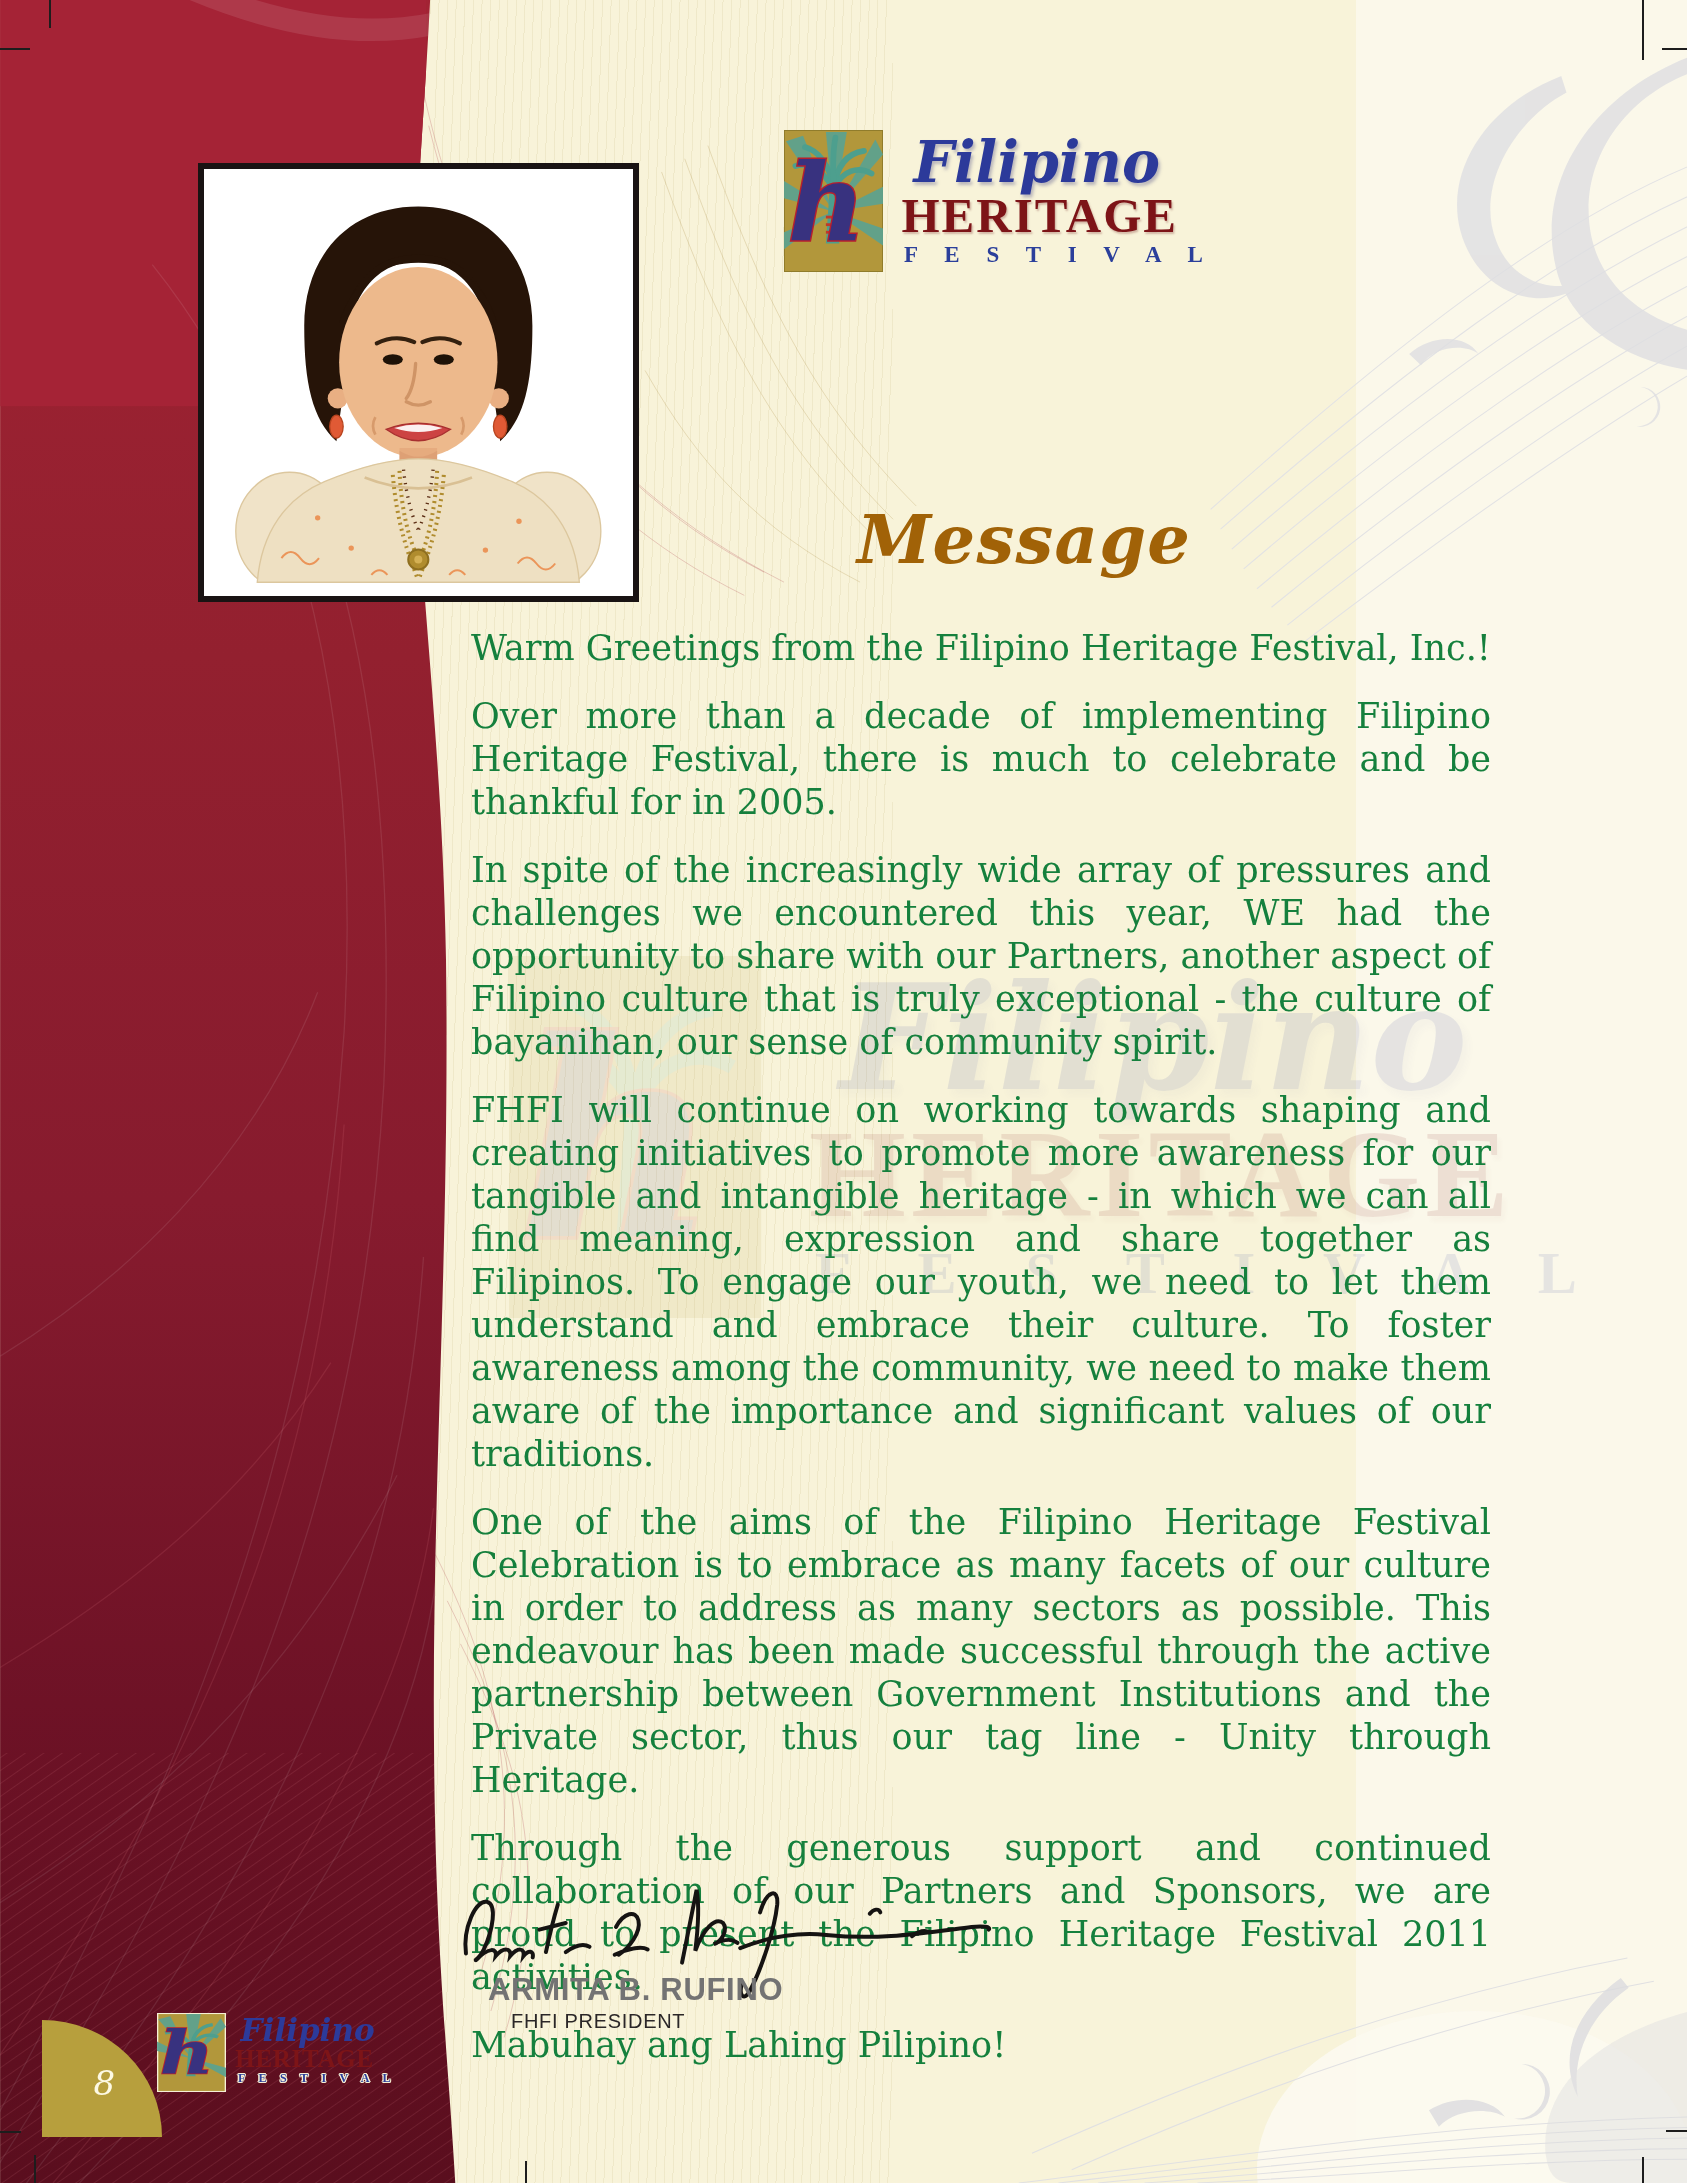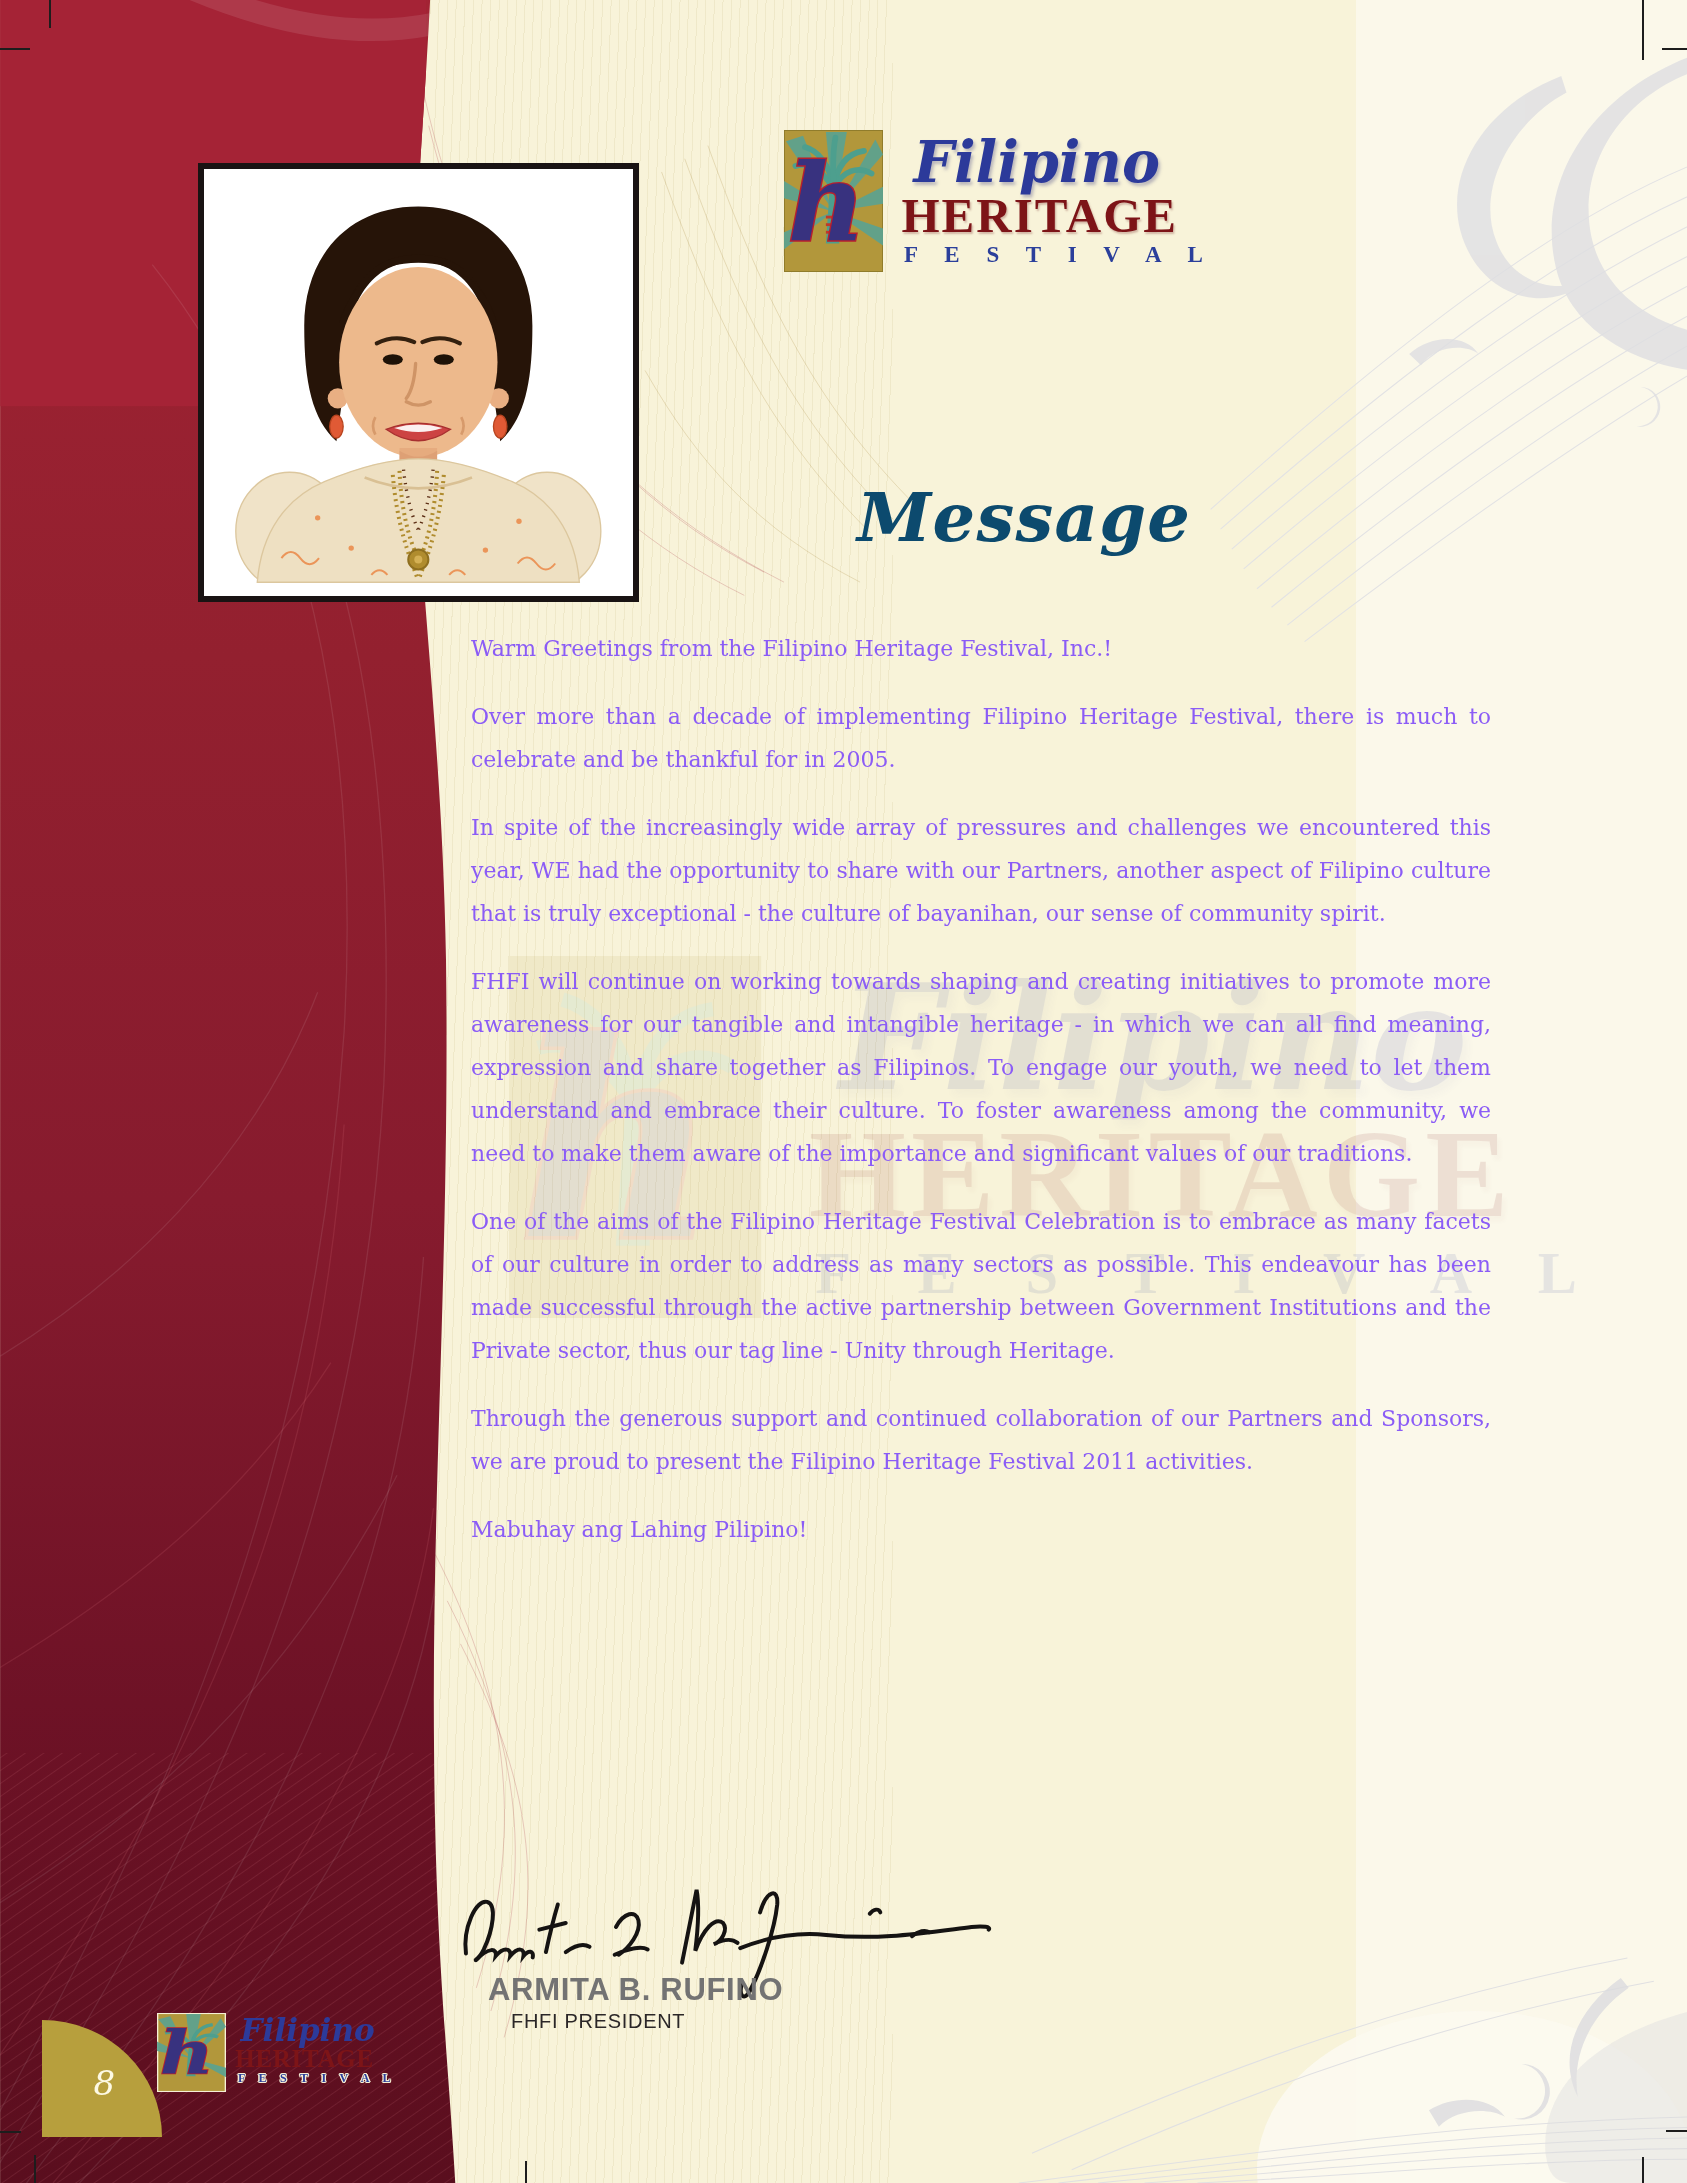--- a/index.html
+++ b/index.html
@@ -34,25 +34,25 @@
   
   .footer-logo{left:157px;top:2013px;z-index:7;}
   .footer-logo .brand-mark{width:69px;height:79px;}
   .footer-logo .brand-text{margin-left:9.3px;}
   .footer-logo .brand-script{font-size:31px;line-height:34px;margin-left:5.3px;text-shadow:none;}
   .footer-logo .brand-word{font-size:25px;line-height:25px;letter-spacing:0.7px;margin-top:-1.3px;text-shadow:none;}
   .footer-logo .brand-sub{font-size:12px;line-height:14.6px;letter-spacing:5.3px;margin-top:0.7px;}
   .outlined{text-shadow:-1.3px 0 0 #f7f0d6,1.3px 0 0 #f7f0d6,0 -1.3px 0 #f7f0d6,0 1.3px 0 #f7f0d6,
     -0.7px -0.7px 0 #f7f0d6,0.7px 0.7px 0 #f7f0d6,-0.7px 0.7px 0 #f7f0d6,0.7px -0.7px 0 #f7f0d6;}
   
-  .message-title{position:absolute;left:857px;top:478px;margin:0;z-index:4;
+  .message-title{position:absolute;left:857px;top:500px;margin:0;z-index:4;
     font-family:"DejaVu Serif",serif;font-style:italic;font-weight:bold;
-    font-size:67px;color:#0c4a6e;letter-spacing:1.3px;}
+    font-size:67px;color:#a16207;letter-spacing:1.3px;}
   .body-text{position:absolute;left:471px;top:627px;width:1020px;z-index:4;
-    font-size:22px;line-height:43px;color:#8b5cf6;text-align:justify;}
+    font-size:35px;line-height:43px;color:#15803d;text-align:justify;}
   .body-text p{margin:0 0 25px 0;}
   
   .signature{position:absolute;left:449px;top:1849px;z-index:4;}
   .sig-name{position:absolute;left:488px;top:1972px;z-index:4;font-family:"Liberation Sans",sans-serif;
     font-weight:bold;font-size:31px;color:#737373;letter-spacing:0.7px;}
   .sig-role{position:absolute;left:511px;top:2010px;z-index:4;font-family:"Liberation Sans",sans-serif;
     font-size:20px;color:#2a2627;letter-spacing:0.7px;}
   
   .page-badge{position:absolute;left:42px;top:2020px;width:120px;height:117px;z-index:7;
     background:#b79f3d;border-top-right-radius:100% 100%;}

